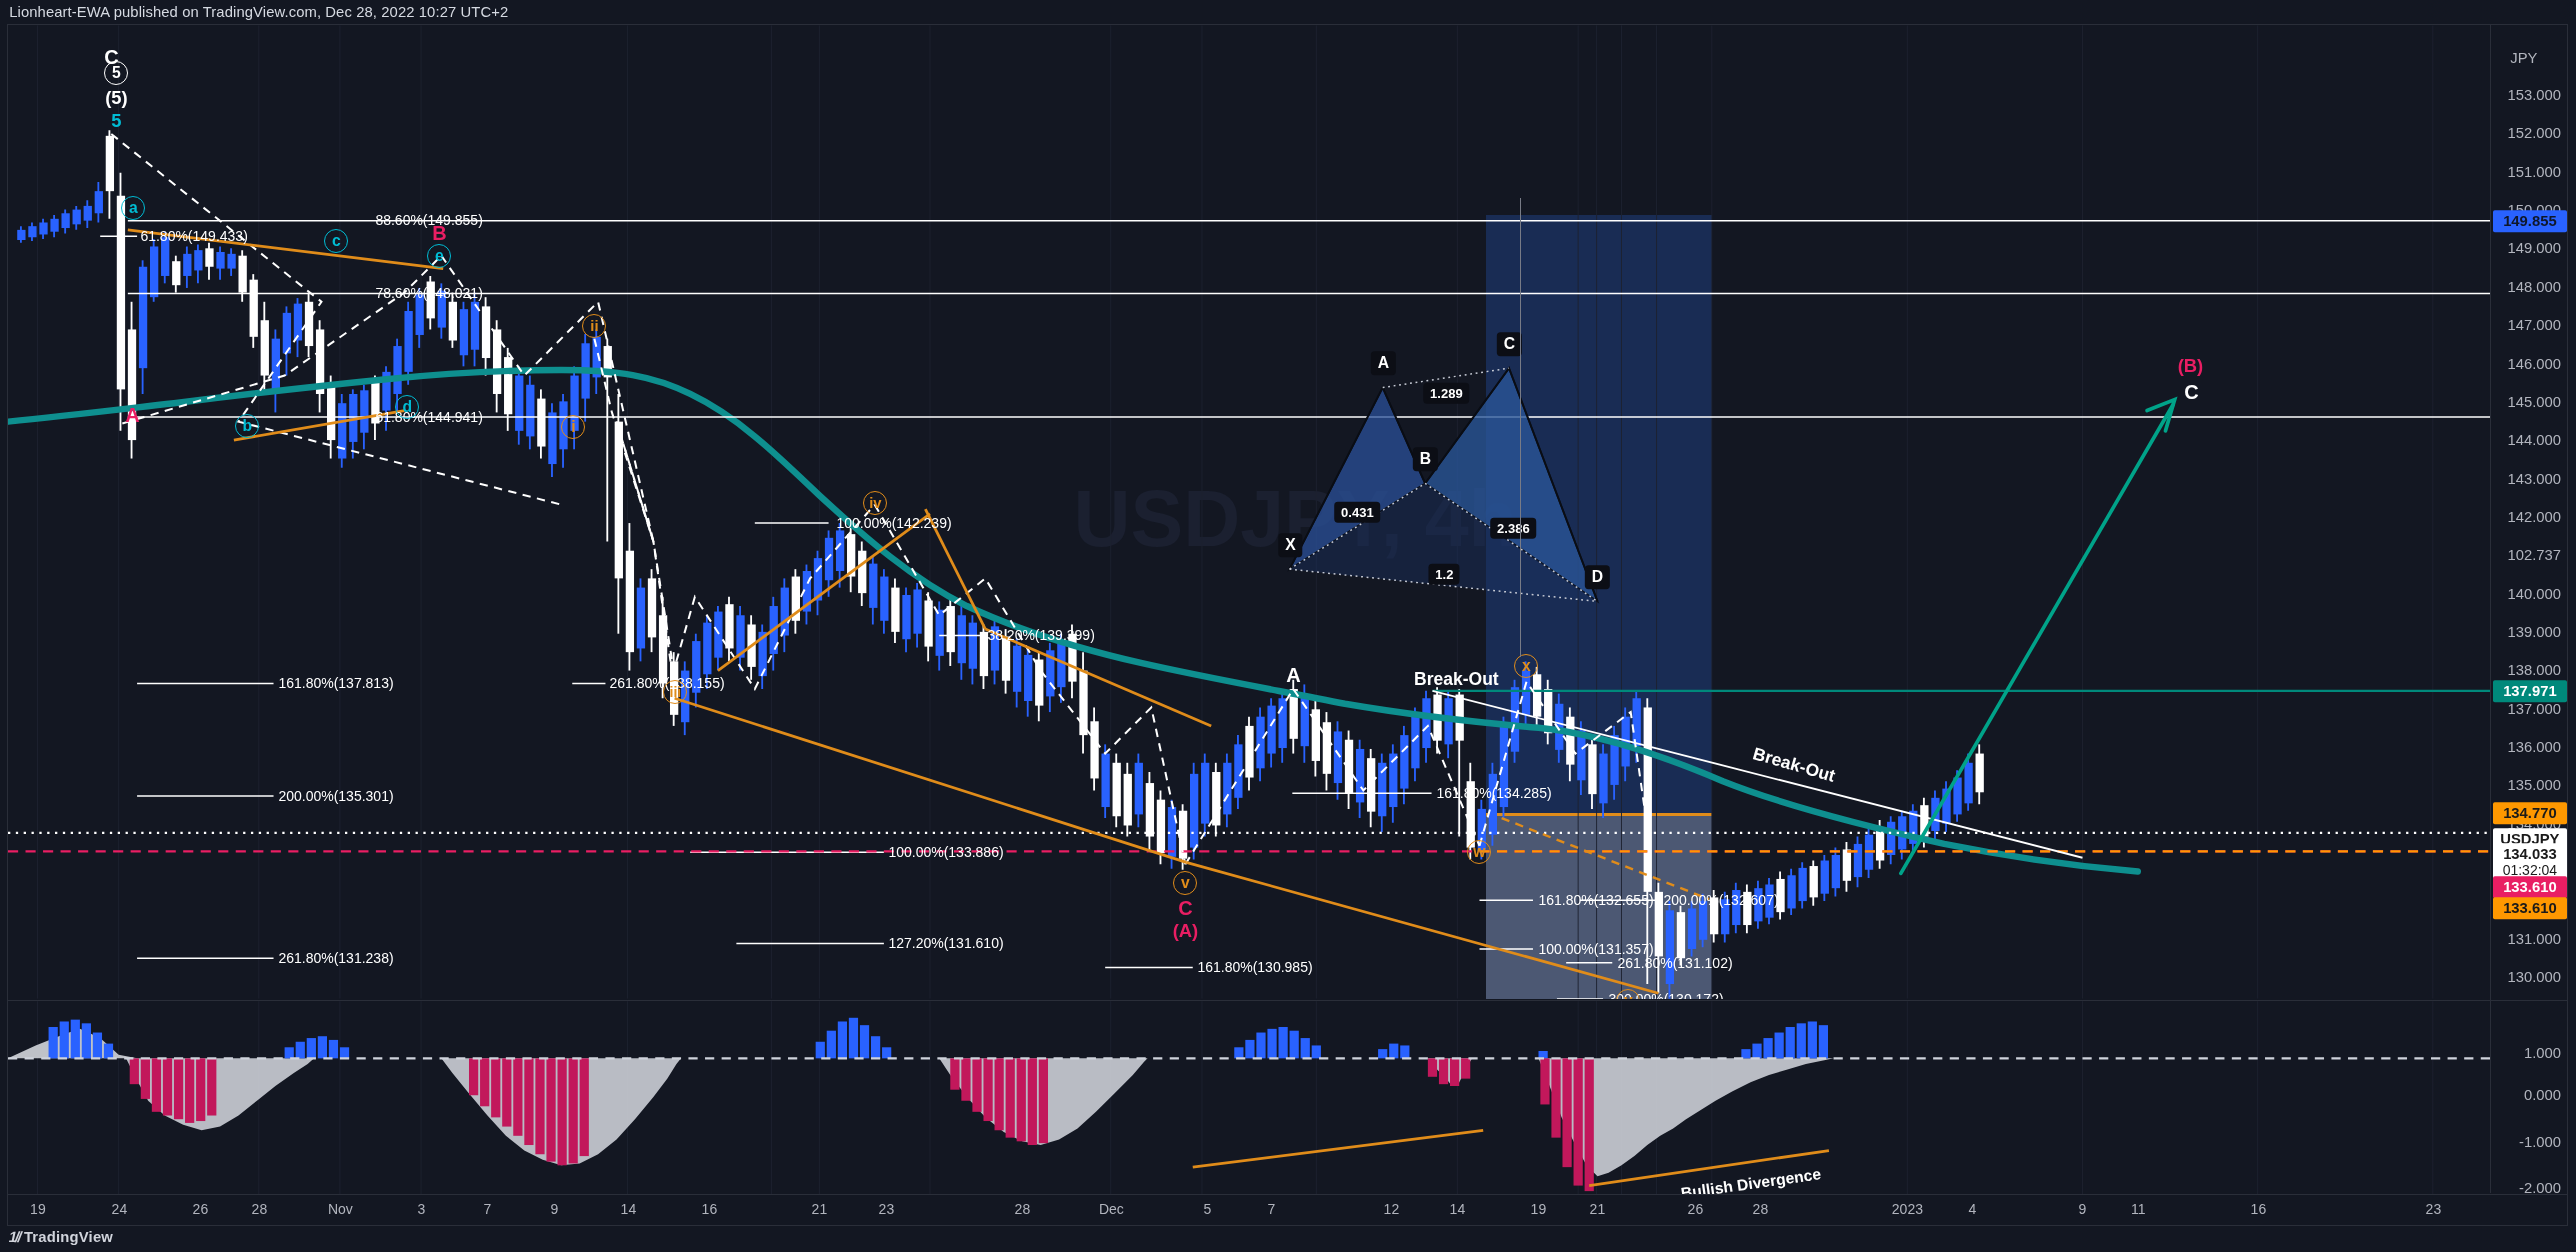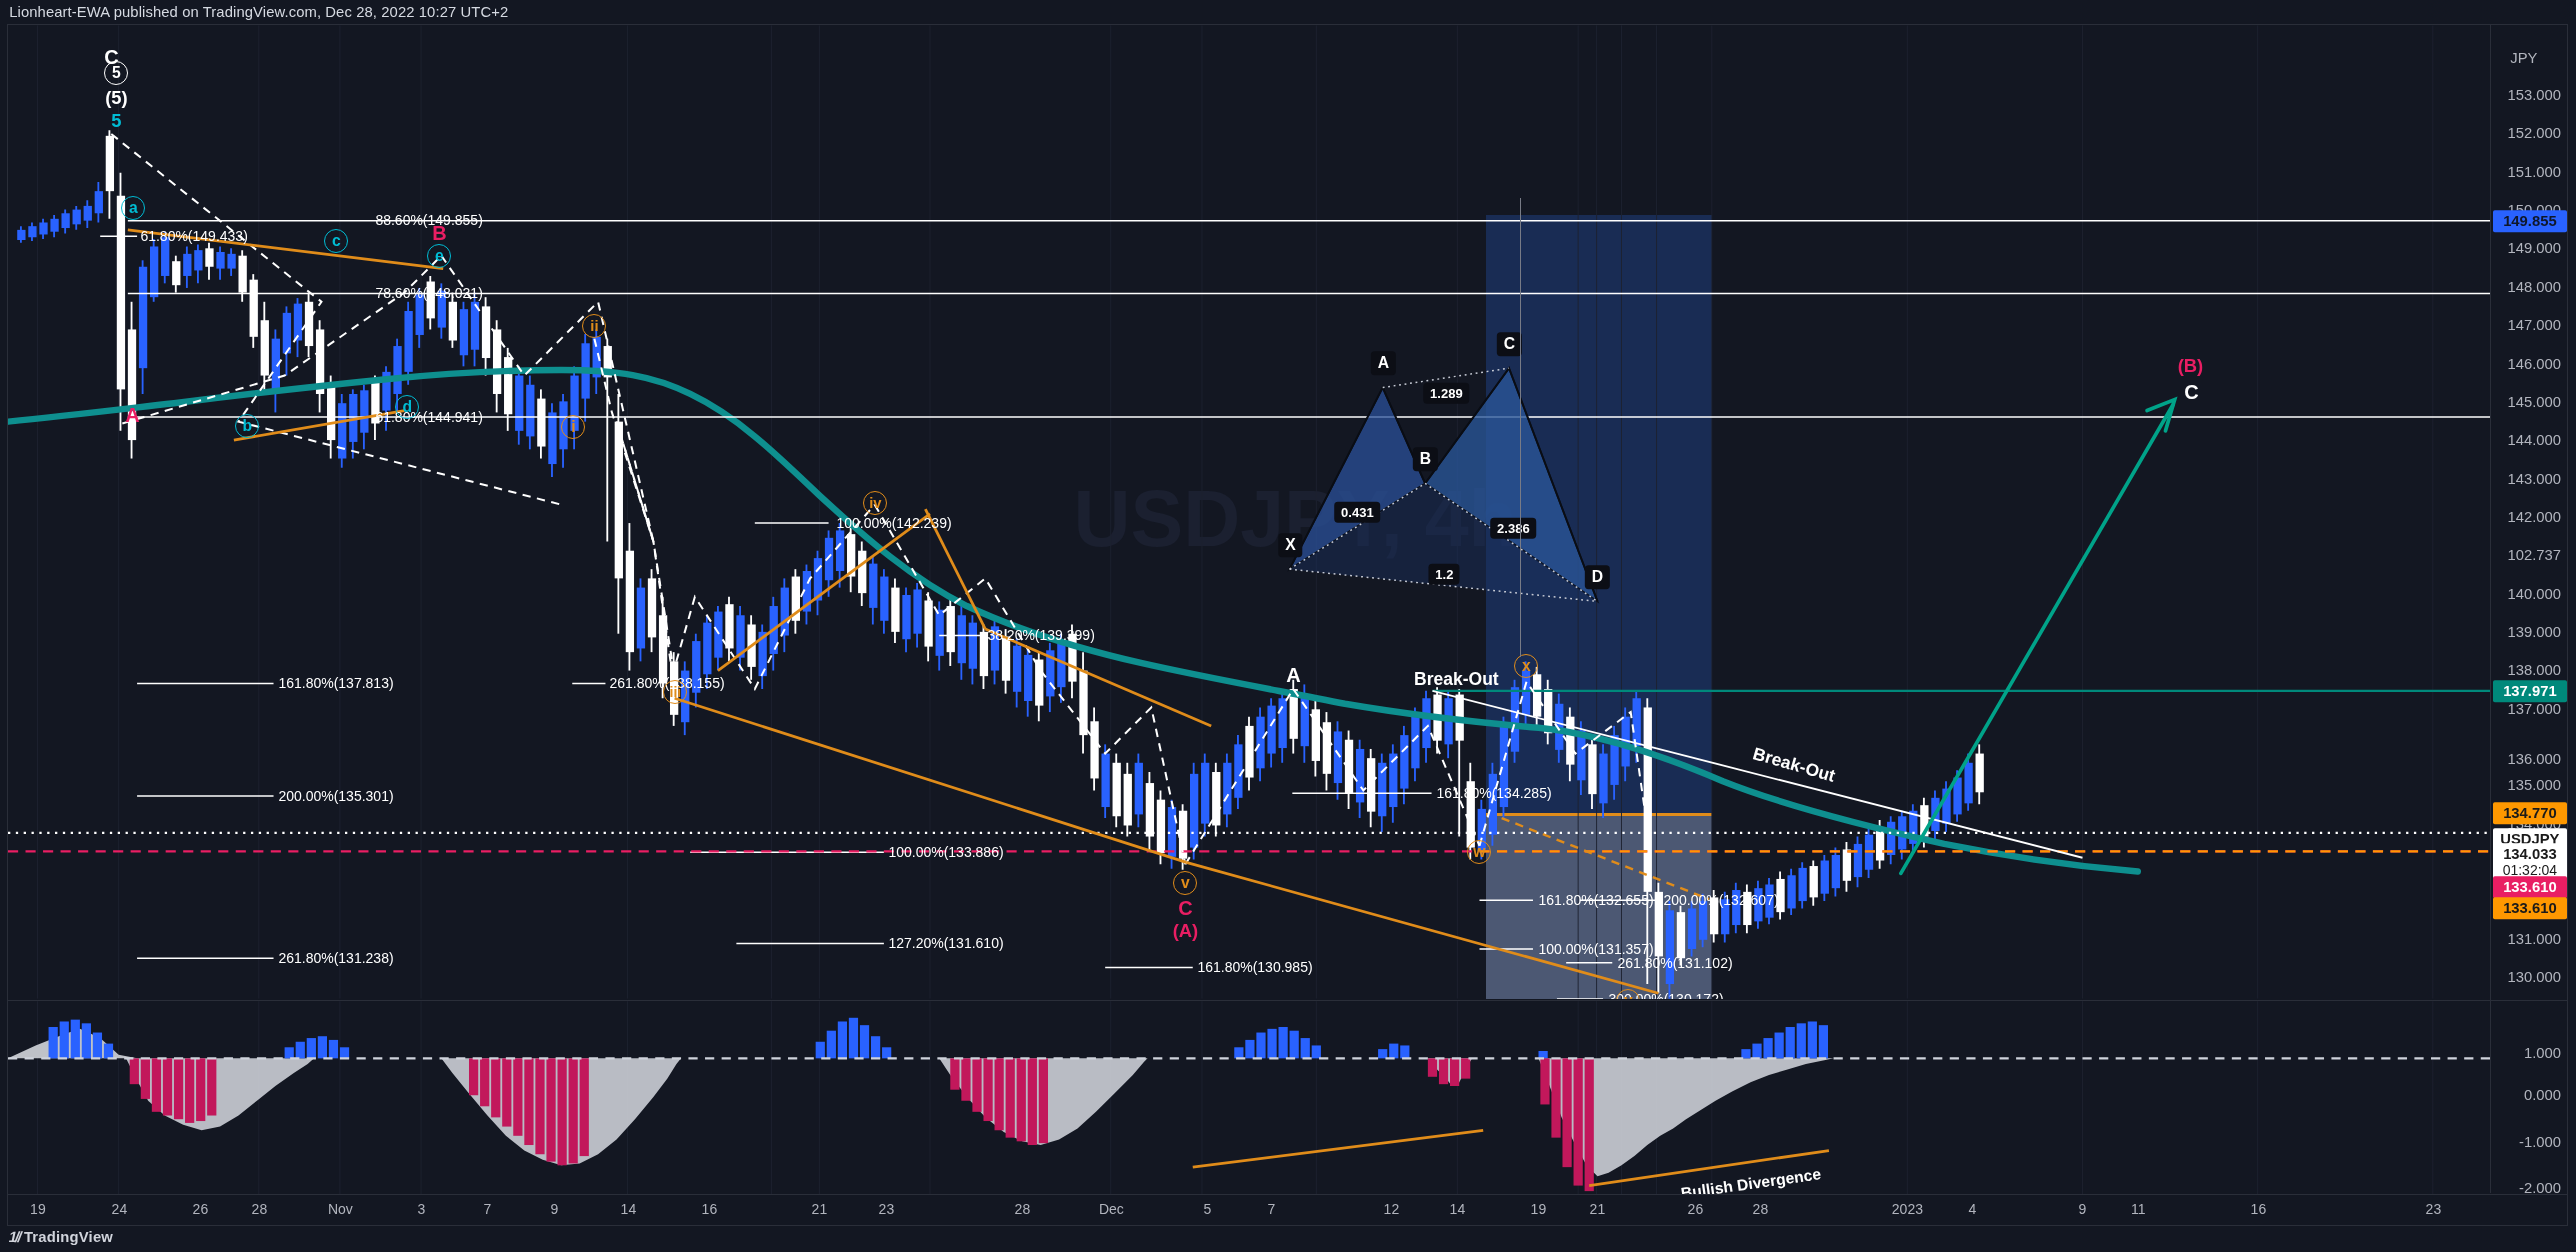--- a/index.html
+++ b/index.html
@@ -798,21 +798,21 @@
           <div class="axis-label" style="top: 339px;">146.000</div>
           <div class="axis-label" style="top: 377px;">145.000</div>
           <div class="axis-label" style="top: 415px;">144.000</div>
           <div class="axis-label" style="top: 454px;">143.000</div>
           <div class="axis-label" style="top: 492px;">142.000</div>
           <div class="axis-label" style="top: 530px;">102.737</div>
           <div class="axis-label" style="top: 569px;">140.000</div>
           <div class="axis-label" style="top: 607px;">139.000</div>
           <div class="axis-label" style="top: 645px;">138.000</div>
           <div class="axis-label" style="top: 684px;">137.000</div>
-          <div class="axis-label" style="top: 722px; margin-top: 12px;">136.000</div>
+          <div class="axis-label" style="top: 722px;">136.000</div>
           <div class="axis-label" style="top: 760px;">135.000</div>
           <div class="axis-label" style="top: 799px;">134.000</div>
           <div class="axis-label" style="top: 837px;">133.000</div>
           <div class="axis-label" style="top: 876px;">132.000</div>
           <div class="axis-label" style="top: 914px;">131.000</div>
           <div class="axis-label" style="top: 952px;">130.000</div>
         </div>
       <div id="axis-badges">
           <div class="axis-cur" style="top: 196px; background: rgb(41, 98, 255); color: #0f172a;">149.855</div>
           <div class="axis-cur" style="top: 666px; background: rgb(0, 137, 123); color: rgb(255, 255, 255);">137.971</div>

